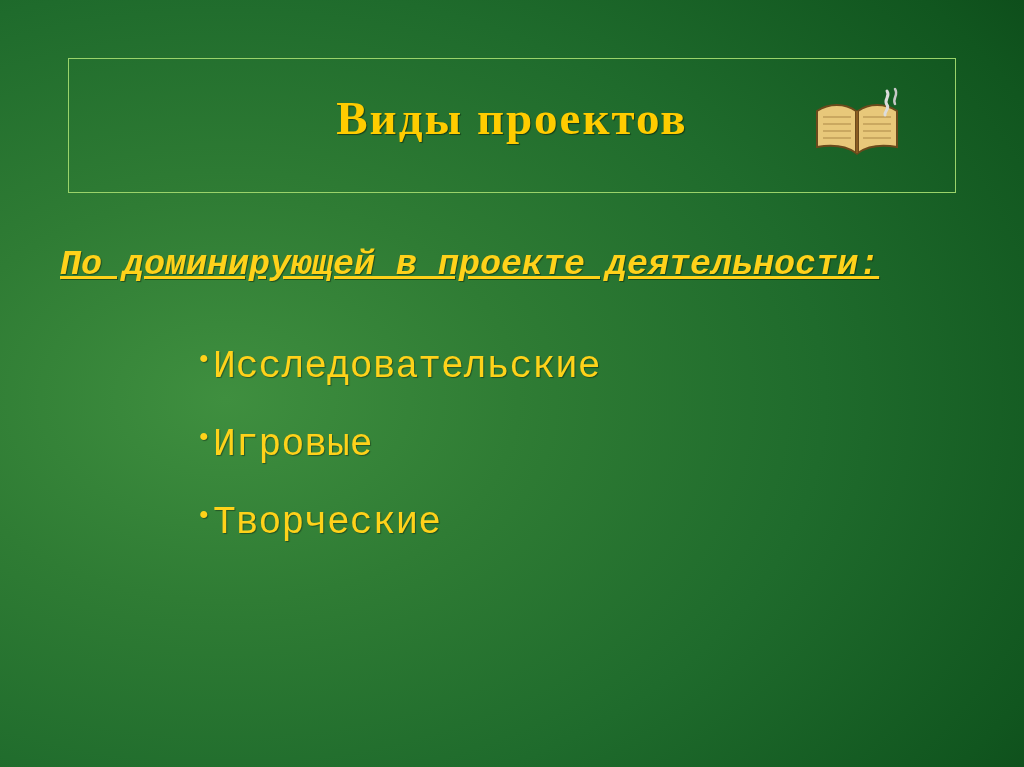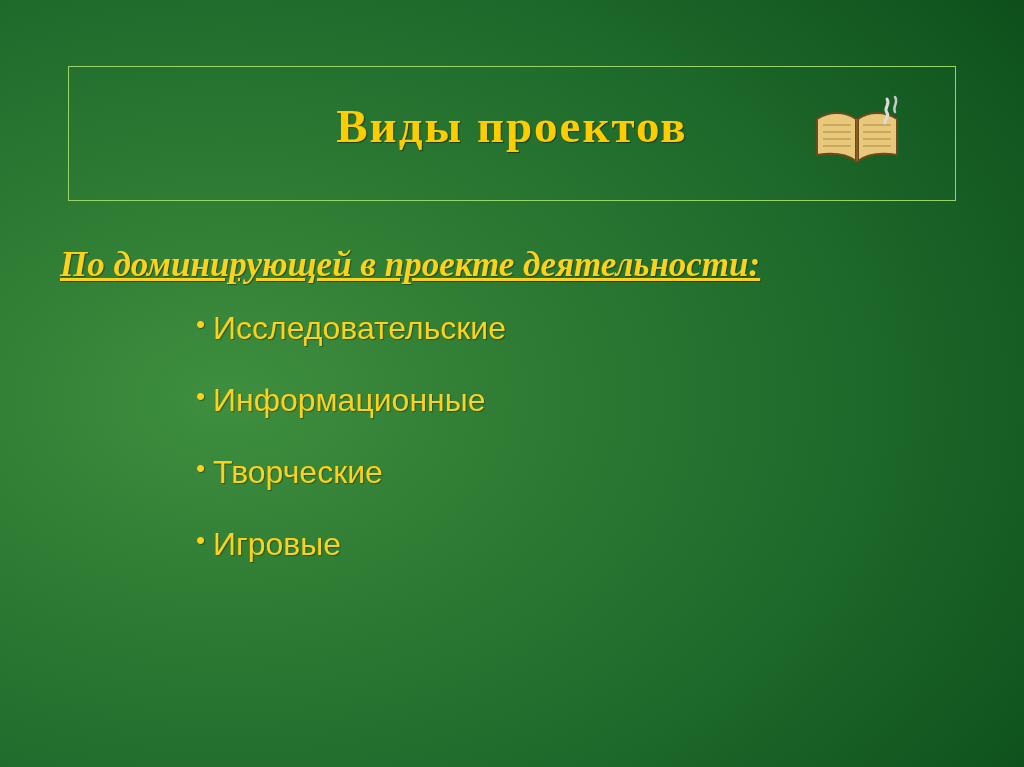--- a/index.html
+++ b/index.html
@@ -21,21 +21,20 @@
   }
   .title-box {
     position: absolute;
     left: 68px;
     top: 58px;
     width: 888px;
     height: 135px;
     border: 1px solid #9ad36a;
     box-sizing: border-box;
     background: transparent;
-    margin-top: 8px;
   }
   .title-text {
     position: absolute;
     left: 0;
     right: 0;
     top: 32px;
     text-align: center;
     color: #ffcc00;
     font-size: 47px;
     font-weight: bold;
@@ -53,42 +52,43 @@
   .subtitle {
     position: absolute;
     left: 60px;
     top: 245px;
     width: 904px;
     color: #ffd21a;
     font-size: 35px;
     font-weight: bold;
     font-style: italic;
     text-decoration: underline;
-    font-family: Liberation Serif, serif;
+    font-family: Liberation Mono, monospace;
     text-shadow: 1px 1px 1px rgba(0,0,0,0.4);
   }
   .bullet-list {
     position: absolute;
     left: 196px;
     top: 312px;
     width: 800px;
     margin: 0;
     padding: 0;
     list-style: none;
   }
   .bullet-item {
     position: relative;
     color: #ffd21a;
-    font-size: 32px;
-    font-family: Liberation Sans, sans-serif;
+    font-size: 38px;
+    font-family: Liberation Mono, monospace;
     line-height: 1;
     padding-left: 17px;
     margin-bottom: 40px;
     white-space: nowrap;
     text-shadow: 1px 1px 1px rgba(0,0,0,0.35);
+    margin-top: 36px;
   }
   .bullet-item::before {
     content: "\2022";
     position: absolute;
     left: 0;
     top: -1px;
     font-size: 26px;
     color: #ffd21a;
   }
 </style>
@@ -115,18 +115,17 @@
       </g>
       <path d="M76 4 C80 10 72 12 76 18 C79 22 73 24 74 28" fill="none" stroke="#dcdcdc" stroke-width="3" stroke-linecap="round"></path>
       <path d="M84 2 C88 8 81 11 84 17" fill="none" stroke="#c8c8c8" stroke-width="2.5" stroke-linecap="round"></path>
     </svg>
   </div>
 
   <div class="subtitle">По доминирующей в проекте деятельности:</div>
 
   <ul class="bullet-list">
     <li class="bullet-item">Исследовательские</li>
-    <li class="bullet-item">Информационные</li>
+    <li class="bullet-item">Игровые</li>
     <li class="bullet-item">Творческие</li>
-    <li class="bullet-item">Игровые</li>
   </ul>
 
 </div>
 
 </body></html>

